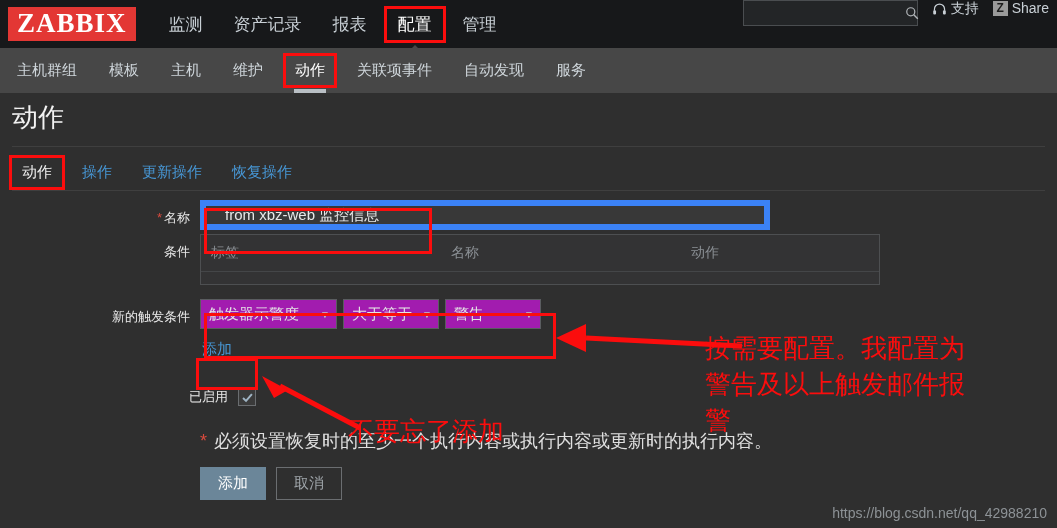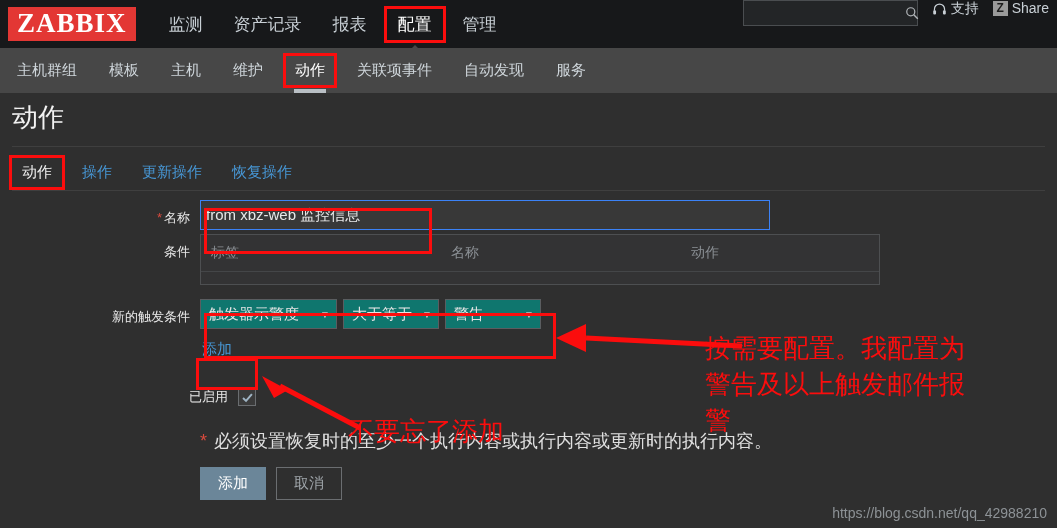--- a/index.html
+++ b/index.html
@@ -110,41 +110,41 @@
   .frow { display: flex; align-items: flex-start; margin-bottom: 4px; }
   .flabel {
     width: 200px; text-align: right; padding-right: 10px;
     color: #e8e8e8; font-size: 13px; padding-top: 9px;
   }
   .req { color: #d94a3d; margin-right: 2px; }
   .fctl { flex: 1; }
 
   .text-input {
     width: 570px; height: 30px; background: #383838;
-    border: 1px solid #3b82f6; color: #e8e8e8;
-    font-size: 15px; padding: 0 5px; outline: none;
+    border: 6px solid #3b82f6; color: #e8e8e8;
+    font-size: 15px; padding: 0 19px; outline: none;
     font-family: "Liberation Sans", sans-serif;
   }
 
   .cond-table {
     width: 680px; background: #333334;
     border: 1px solid #4d4f51;
   }
   .cond-head {
     display: flex; padding: 9px 10px; color: #8b9095; font-size: 14px;
     border-bottom: 1px solid #444648;
   }
   .cond-head .c1 { width: 240px; }
   .cond-head .c2 { width: 240px; }
   .cond-head .c3 { flex: 1; }
   .cond-body { height: 12px; }
 
   .selrow { display: flex; gap: 6px; align-items: center; }
   .sel {
-    height: 30px; background: #0f766e; border: 1px solid #5a5d60;
+    height: 30px; background: #a21caf; border: 1px solid #5a5d60;
     color: #e4e4e4; font-size: 15px; display: flex; align-items: center;
     padding: 0 6px 0 8px; cursor: pointer; gap: 6px; white-space: nowrap;
   }
   .sel .arrow { color: #c3c6c9; font-size: 10px; margin-left: auto; }
   .sel.w1 { width: 137px; }
   .sel.w2 { width: 96px; }
   .sel.w3 { width: 96px; }
 
   .addlink {
     display: inline-block; margin-top: 11px; margin-left: 2px;

